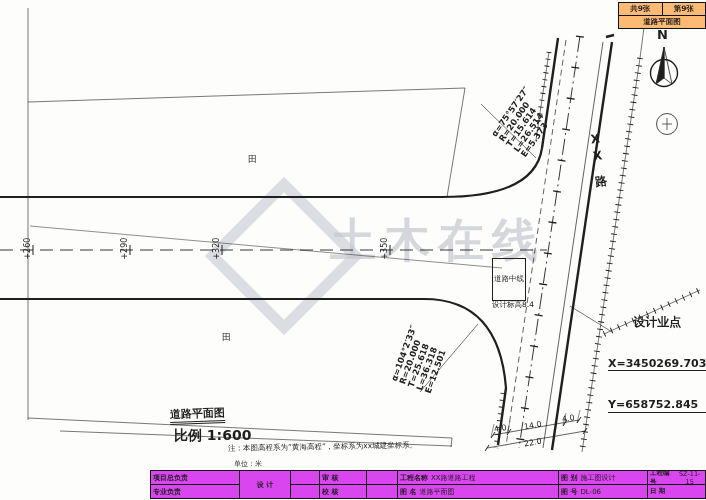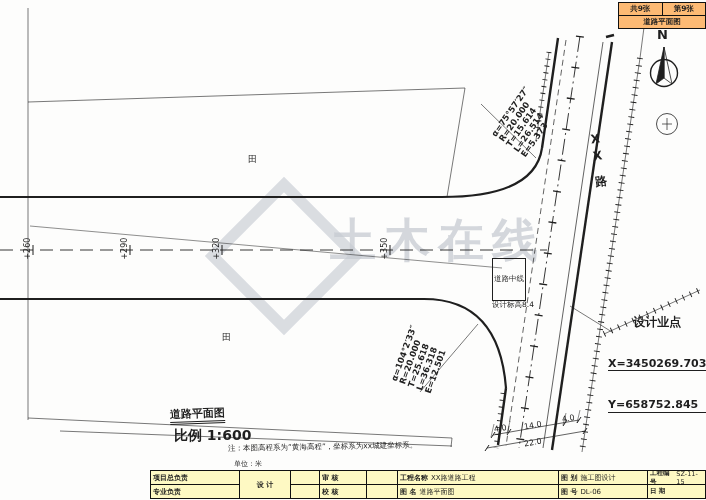--- a/index.html
+++ b/index.html
@@ -14,27 +14,27 @@
   .underl{border-bottom:1px solid #1f1f1f;margin-top:28px;}
   
   #sheetbox{position:absolute;left:618px;top:2px;width:86px;z-index:2;border:1.6px solid #111;
             font-size:7.5px;font-weight:bold;text-align:center;background:#fdba74;}
   #sheetbox .r1{display:flex;border-bottom:1px solid #111;}
   #sheetbox .r1 div{flex:1;padding:1px 0;}
   #sheetbox .r1 div:first-child{border-right:1px solid #111;}
   #sheetbox .r2{padding:1px 0;}
   
   #tblock{position:absolute;left:150px;top:470px;width:554px;height:27px;z-index:2;
-          border:1.8px solid #111;display:flex;font-size:7px;background:#fef9c3;}
+          border:1.8px solid #111;display:flex;font-size:7px;background:#d946ef;}
   .col{display:flex;flex-direction:column;border-right:1px solid #111;}
   .col:last-child{border-right:none;}
   .cell{flex:1;display:flex;align-items:center;padding:0 2px;overflow:hidden;}
   .cell+.cell{border-top:1px solid #111;}
   .lbl{font-weight:bold;}
-  .val{margin-left:3px;}
+  .val{margin-left:3px;text-align:center;}
   .single{justify-content:center;text-align:center;}
 </style>
 </head>
 <body>
 <div id="canvas">
 
 <div class="wm" style="left:228px;top:200px;width:90px;height:90px;border:11px solid #ced2d8;transform:rotate(45deg);letter-spacing:0;"></div>
 <div class="wm" style="left:330px;top:210px;font-size:46px;">土木在线</div>
 
 <svg width="706" height="500" viewBox="0 0 706 500">

